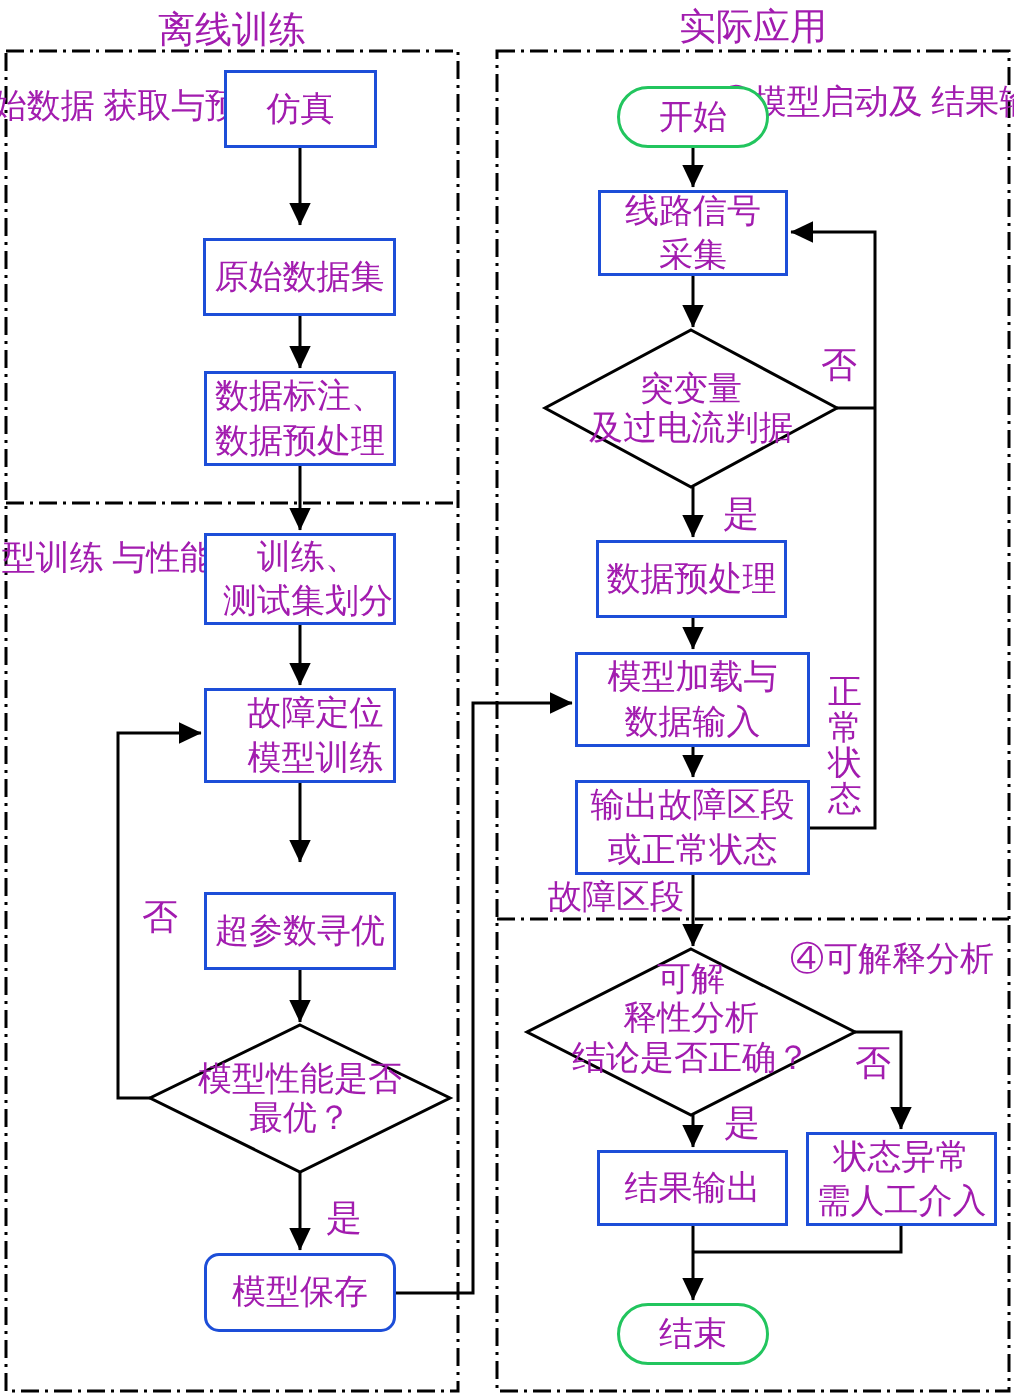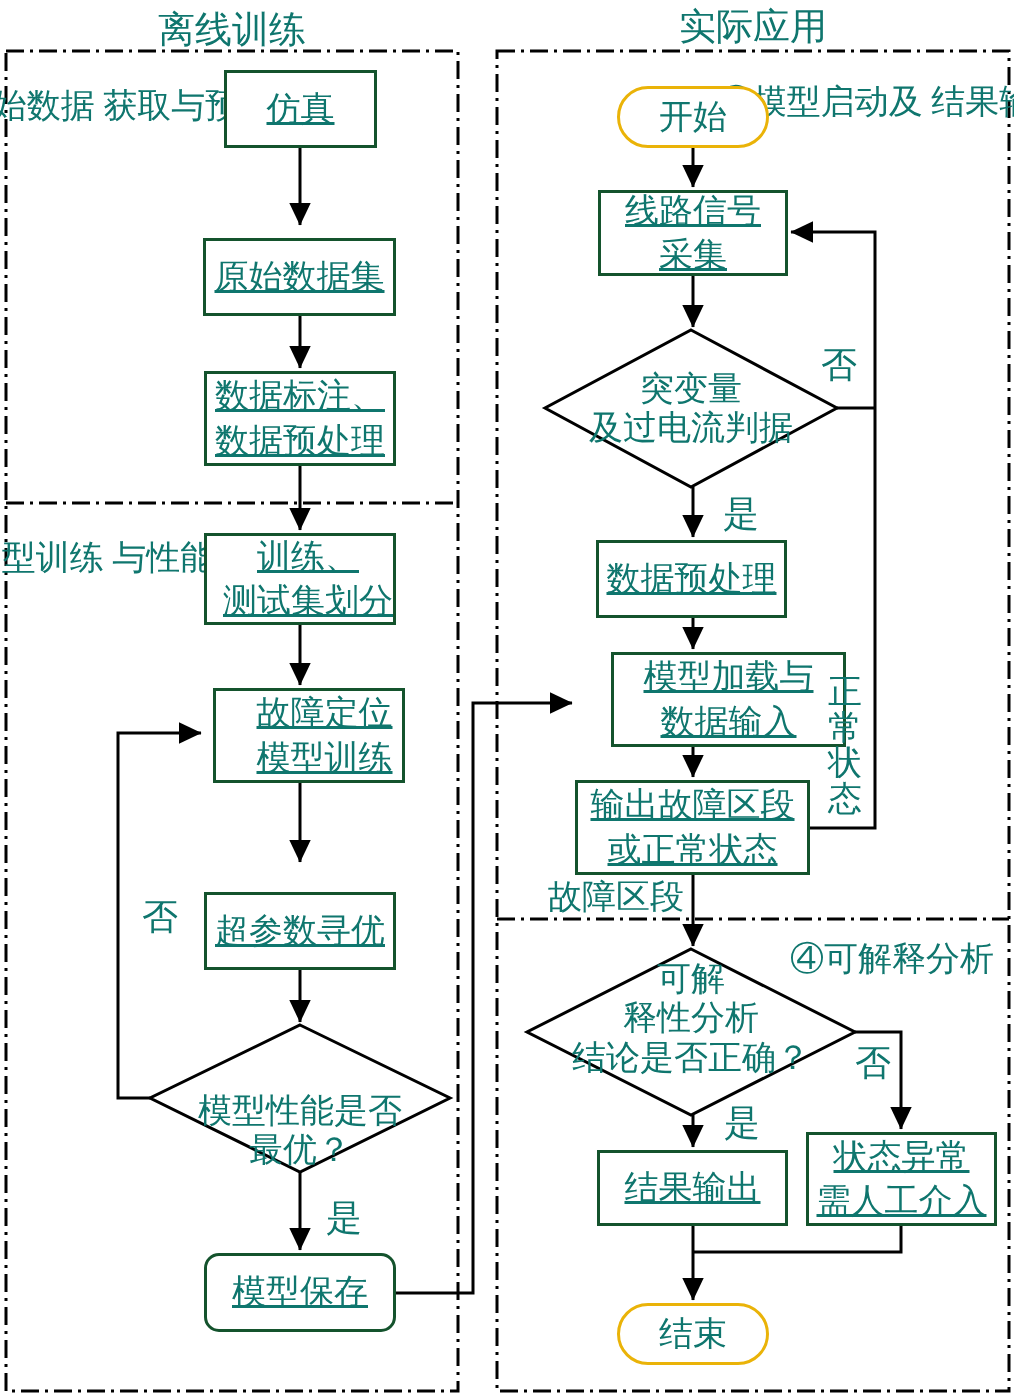--- a/index.html
+++ b/index.html
@@ -1,26 +1,26 @@
 <!DOCTYPE html>
 <html><head>
 <meta charset="utf-8">
 <style>
   html,body{margin:0;padding:0;background:#fff;}
   .stage{
     position:relative;width:1014px;height:1399px;background:#fff;
-    font-family:"Liberation Serif","DejaVu Serif",serif;color:#0f766e;overflow:hidden;
+    font-family:"Liberation Serif","DejaVu Serif",serif;color:#a21caf;overflow:hidden;
   }
   .stage svg.wires{position:absolute;left:0;top:0;width:1014px;height:1399px;}
   .node{
     position:absolute;display:flex;flex-direction:column;align-items:center;justify-content:center;
     text-align:center;font-size:34px;line-height:1.3;background:#fff;box-sizing:border-box;
   }
-  .box{border:3px solid #14532d;text-decoration:underline;}
-  .stadium{border:3px solid #eab308;border-radius:34px;align-items:center;}
+  .box{border:3px solid #1d4ed8;}
+  .stadium{border:3px solid #22c55e;border-radius:34px;align-items:center;}
   .dtext{background:transparent;line-height:1.16;}
   .lbl{
     position:absolute;font-size:34px;white-space:nowrap;transform:translate(-50%,-50%);
     text-align:center;line-height:1.15;
   }
   .title{font-size:37px;}
   .edge{font-size:36px;}
   .vlabel{
     position:absolute;font-size:34px;width:38px;line-height:1.05;text-align:left;
     transform:translate(-50%,-50%);word-break:break-all;white-space:normal;
@@ -102,28 +102,28 @@
     <span>原始数据集</span>
   </div>
   <div class="node box" style="left:204px;top:371px;width:192px;height:95px;">
     <span>数据标注、</span>
     <span>数据预处理</span>
   </div>
   <div class="node box" style="left:204px;top:533px;width:192px;height:92px;padding-left:16px;">
     <span>训练、</span>
     <span>测试集划分</span>
   </div>
-  <div class="node box" style="left:213px;top:688px;width:192px;height:95px;padding-left:31px;">
+  <div class="node box" style="left:204px;top:688px;width:192px;height:95px;padding-left:31px;">
     <span>故障定位</span>
     <span>模型训练</span>
   </div>
   <div class="node box" style="left:204px;top:892px;width:192px;height:78px;">
     <span>超参数寻优</span>
   </div>
-  <div class="node dtext" style="left:170px;top:1052px;width:260px;height:92px;margin-top:32px;">
+  <div class="node dtext" style="left:170px;top:1052px;width:260px;height:92px;">
     <span>模型性能是否</span>
     <span>最优？</span>
   </div>
   <div class="node box" style="left:204px;top:1253px;width:192px;height:79px;border-radius:15px;">
     <span>模型保存</span>
   </div>
 
   <div class="lbl edge" style="left:160px;top:918px;">否</div>
   <div class="lbl edge" style="left:344px;top:1219px;">是</div>
 
@@ -134,21 +134,21 @@
     <span>线路信号</span>
     <span>采集</span>
   </div>
   <div class="node dtext" style="left:551px;top:348px;width:280px;height:120px;">
     <span>突变量</span>
     <span>及过电流判据</span>
   </div>
   <div class="node box" style="left:596px;top:540px;width:191px;height:78px;">
     <span>数据预处理</span>
   </div>
-  <div class="node box" style="left:575px;top:652px;width:235px;height:95px;margin-left:36px;">
+  <div class="node box" style="left:575px;top:652px;width:235px;height:95px;">
     <span>模型加载与</span>
     <span>数据输入</span>
   </div>
   <div class="node box" style="left:575px;top:780px;width:235px;height:95px;">
     <span>输出故障区段</span>
     <span>或正常状态</span>
   </div>
   <div class="node dtext" style="left:521px;top:962px;width:340px;height:112px;">
     <span>可解</span>
     <span>释性分析</span>

